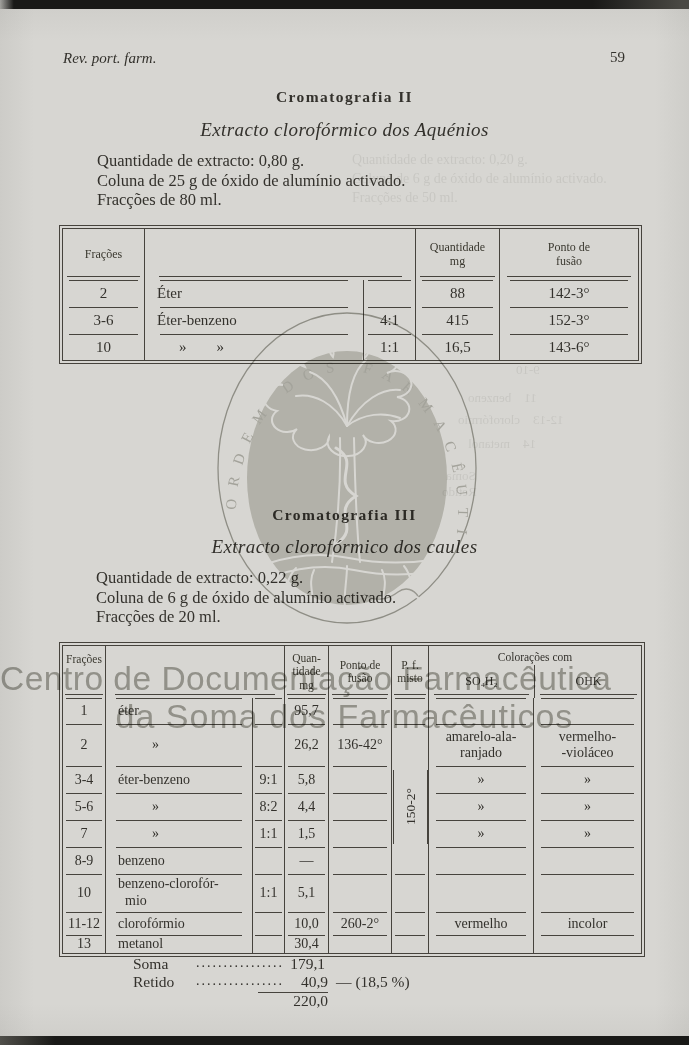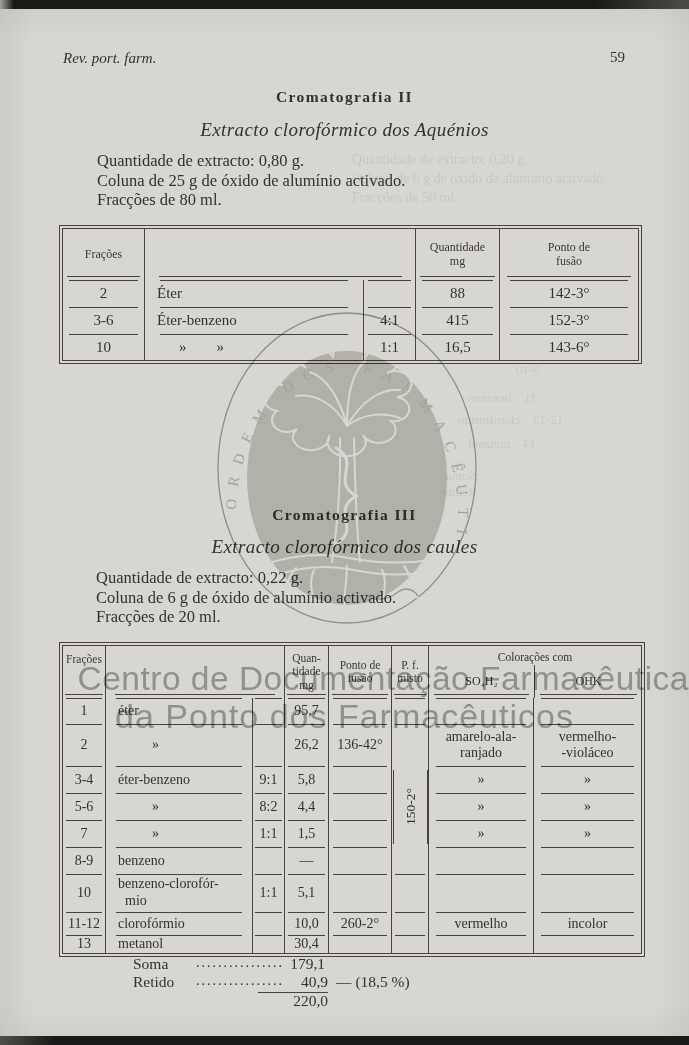--- a/index.html
+++ b/index.html
@@ -58,21 +58,21 @@
   
   .sum{font-size:15.5px;}
   .sum .lab{position:absolute;left:133px;}
   .sum .dots{position:absolute;left:196px;letter-spacing:2px;font-size:14px;}
   .sum .val{position:absolute;left:255px;width:70px;text-align:right;}
   .sum .val.ul{left:258px;border-bottom:1.5px solid #46433d;padding-bottom:1px;}
   .sum .note{position:absolute;left:336px;}
   
   .wm{position:absolute;inset:0;z-index:5;pointer-events:none;mix-blend-mode:multiply;
       font-family:"Liberation Sans","DejaVu Sans",sans-serif;color:#adada7;}
-  .wm-l1{position:absolute;left:0;right:0;top:660px;text-align:right;font-size:33.5px;letter-spacing:.5px;white-space:nowrap;}
+  .wm-l1{position:absolute;left:0;right:0;top:660px;text-align:left;font-size:33.5px;letter-spacing:.5px;white-space:nowrap;}
   .wm-l2{position:absolute;left:0;right:0;top:697px;text-align:center;font-size:34px;letter-spacing:1px;white-space:nowrap;}
   .stamp{position:absolute;left:214px;top:308px;}
   
   .bleed{position:absolute;z-index:1;color:#6d6d66;opacity:.14;font-size:14px;white-space:nowrap;}
   .mir{transform:scaleX(-1);font-size:13px;}
   .b0{left:352px;top:152px;} .b1{left:352px;top:171px;} .b2{left:352px;top:190px;}
   .b3{left:516px;top:362px;} .b4{left:468px;top:390px;} .b5{left:458px;top:412px;}
   .b6{left:468px;top:436px;} .b7{left:446px;top:468px;} .b8{left:442px;top:484px;}
 </style>
 </head>
@@ -301,18 +301,18 @@
         <path d="M60,268 Q100,254 140,262 T212,264"></path>
         <path d="M100,262 C92,278 104,292 96,304"></path>
         <path d="M133,258 C133,276 128,292 132,306"></path>
         <path d="M168,262 C176,278 164,292 172,302"></path>
         <path d="M82,260 C70,272 74,286 64,294"></path>
         <path d="M190,258 C200,270 196,284 206,292"></path>
       </g>
       <path d="M150,286 c10,8 24,6 34,-2 c8,-6 16,-2 20,4" stroke="#b5b5af" fill="none" stroke-width="1.4"></path>
     </svg>
     <div class="wm-l1">Centro de Documentação Farmacêutica</div>
-    <div class="wm-l2">da Ponto dos Farmacêuticos</div>
+    <div class="wm-l2">da Soma dos Farmacêuticos</div>
   </div>
 
   <div class="shade"></div>
   <div class="bar-bottom"></div>
 </div>
 
 </body></html>

